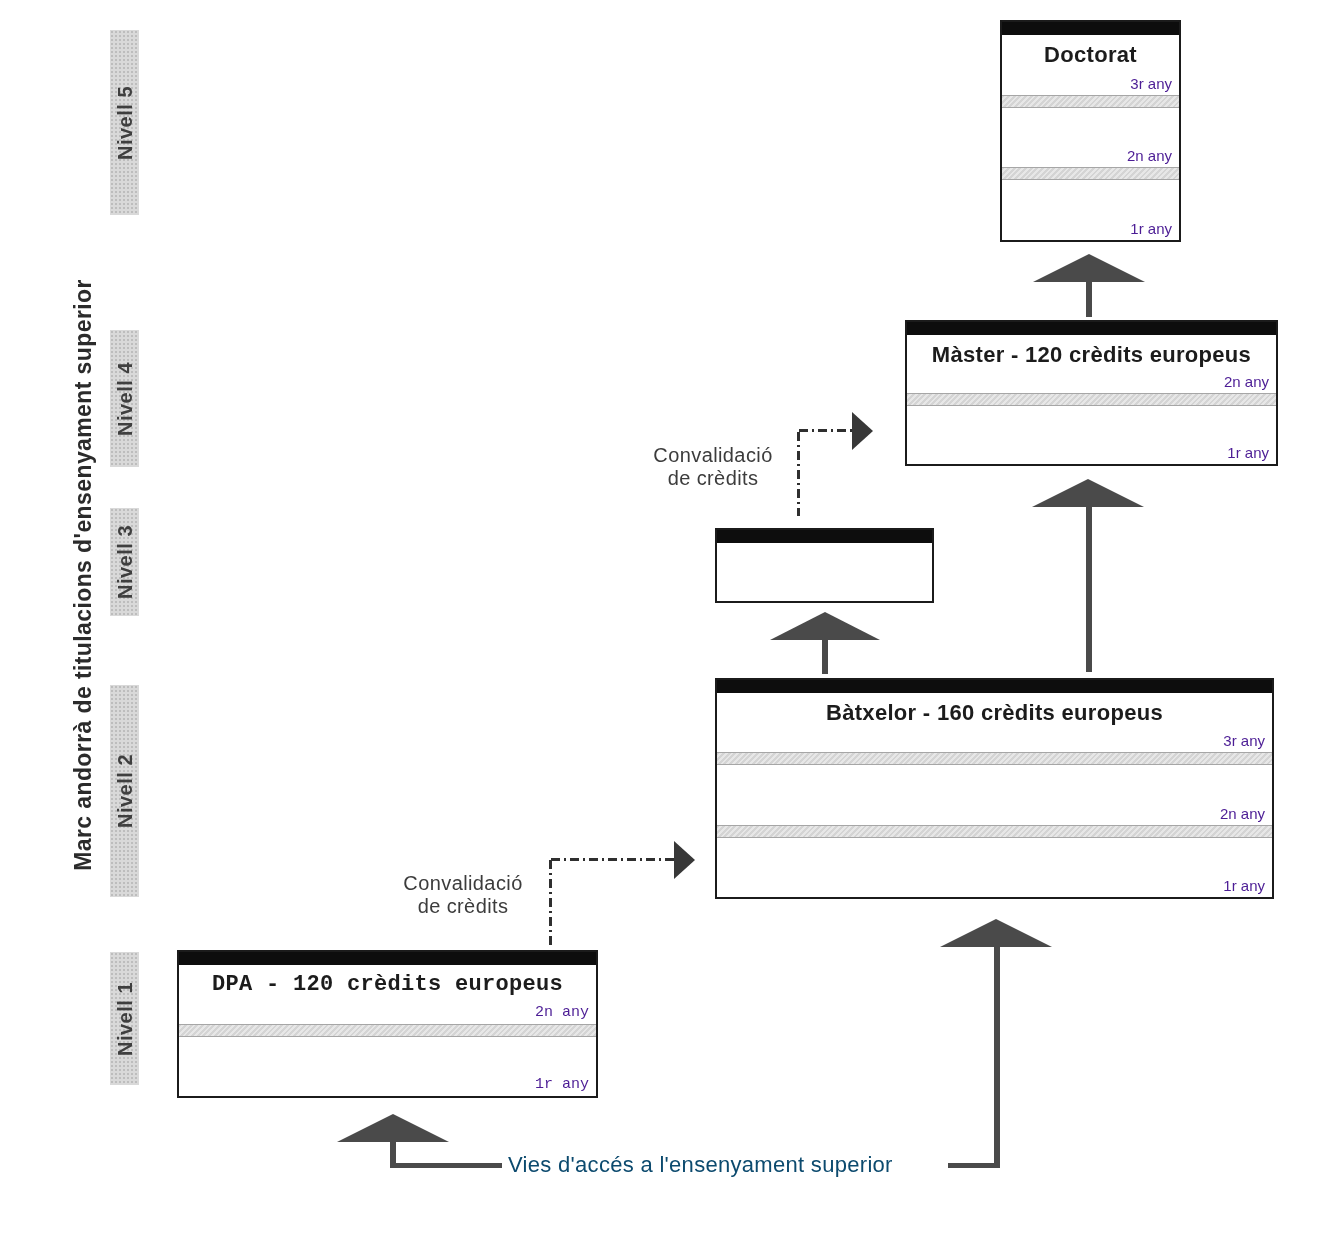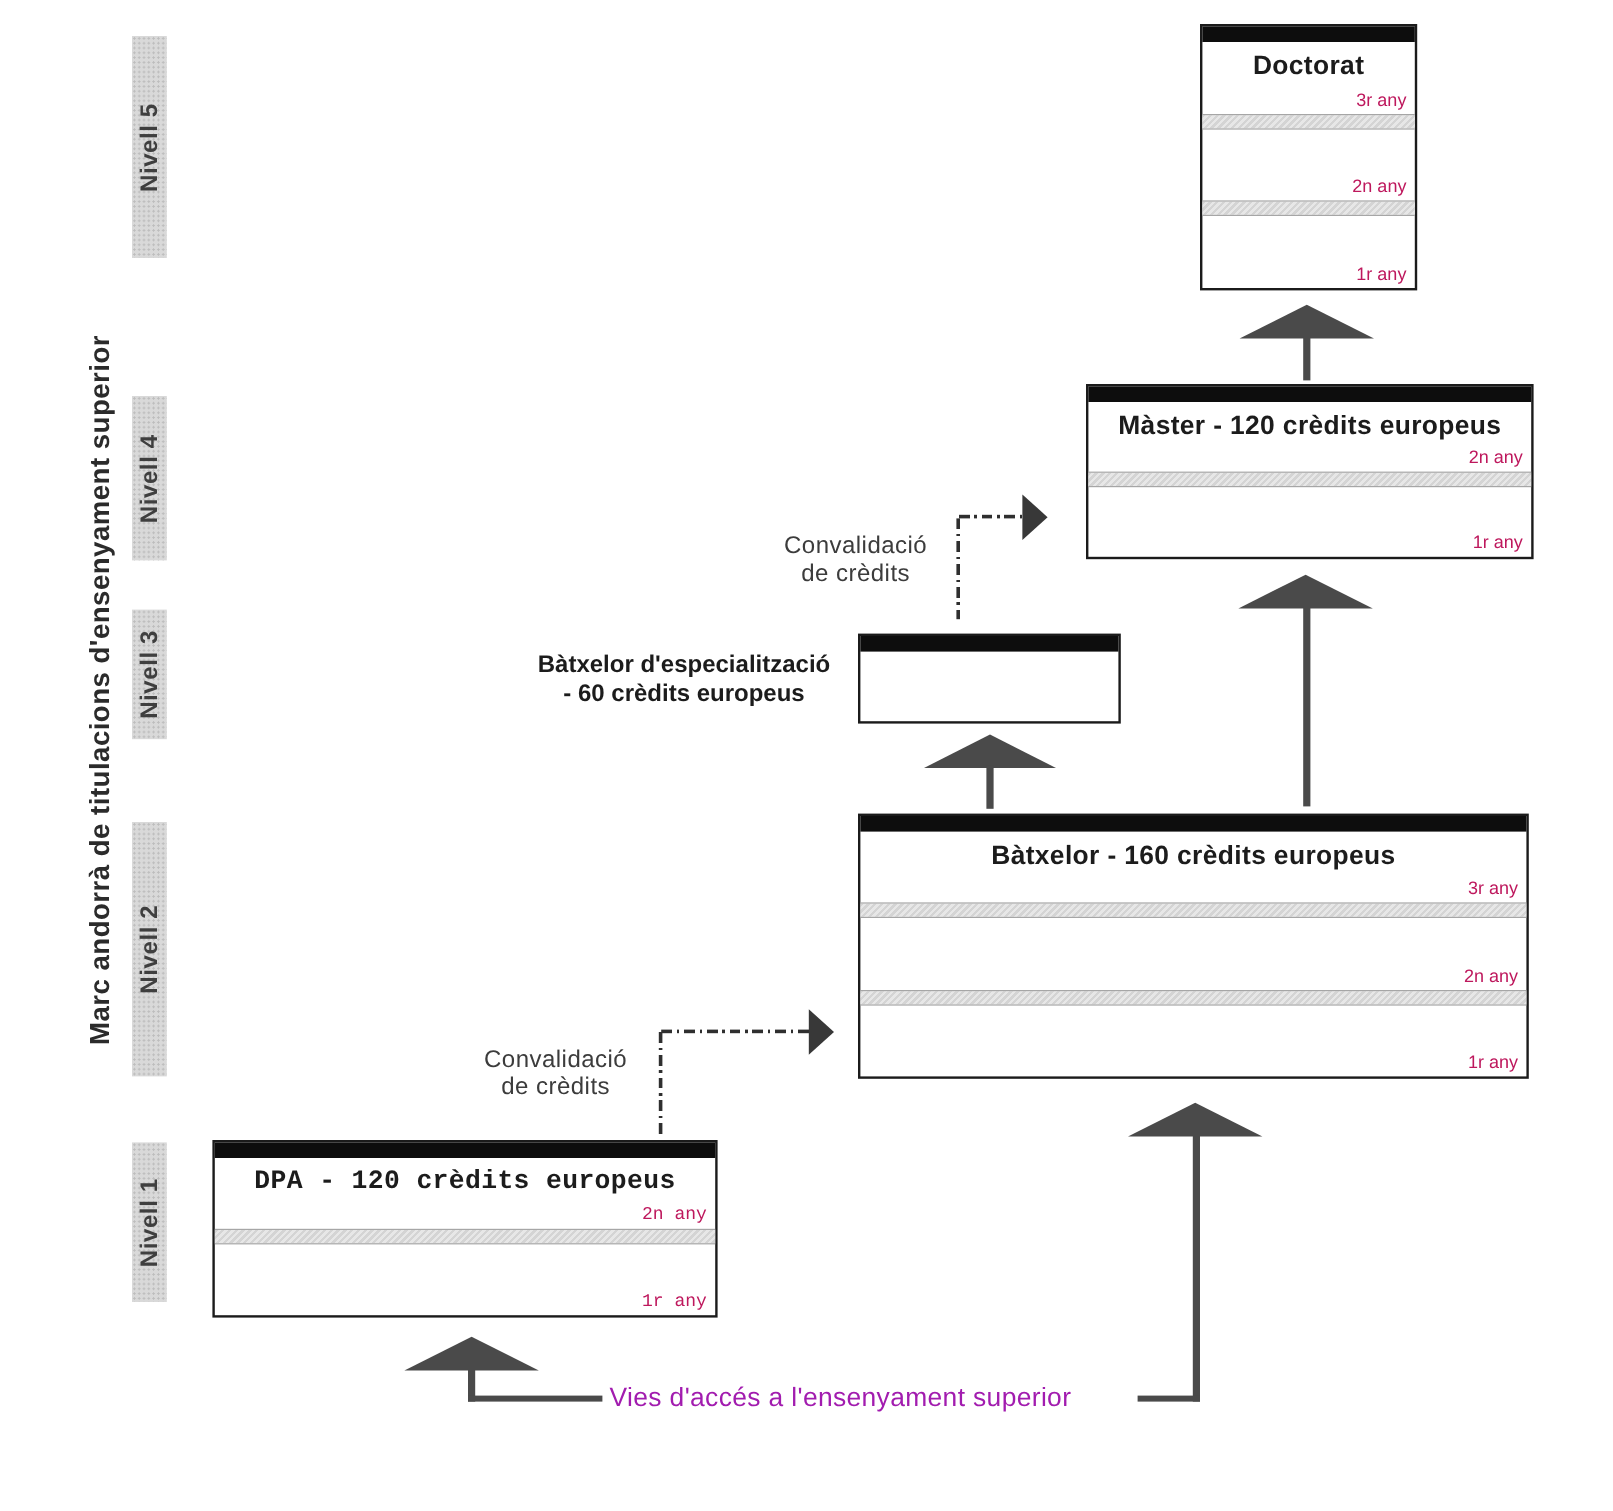--- a/index.html
+++ b/index.html
@@ -19,42 +19,42 @@
   
   .degree-box{position:absolute;box-sizing:border-box;border:2px solid #1b1b1b;background:#ffffff;}
   .box-topbar{height:13px;background:#0d0d0d;}
   .box-body{display:flex;flex-direction:column;position:absolute;top:13px;bottom:0;left:0;right:0;}
   .box-row{flex:1 1 0;position:relative;}
   .row-sep{height:13px;flex:0 0 13px;box-sizing:border-box;
     background-image:repeating-linear-gradient(135deg,#d4d4d4 0 2px,#e7e7e7 2px 4px);
     border-top:1px solid #a6a6a6;border-bottom:1px solid #a6a6a6;}
   .box-title{position:absolute;top:7px;left:0;right:0;text-align:center;
     font-weight:700;font-size:22px;letter-spacing:0.3px;color:#1c1c1c;white-space:nowrap;}
-  .year-label{position:absolute;right:7px;bottom:3px;font-size:15px;color:#be185d;}
+  .year-label{position:absolute;right:7px;bottom:3px;font-size:15px;color:#4c1d95;}
   
   .tri-up{position:absolute;width:0;height:0;border-left:56px solid transparent;
           border-right:56px solid transparent;border-bottom:28px solid #4a4a4a;}
   .tri-up.narrow{border-left-width:55px;border-right-width:55px;}
   .stem-v{position:absolute;width:6px;background:#4a4a4a;}
   .line-h{position:absolute;height:5px;background:#4a4a4a;}
   
   .dd-v{position:absolute;width:3px;
     background-image:repeating-linear-gradient(to bottom,#2f2f2f 0 9px,rgba(0,0,0,0) 9px 13px,#2f2f2f 13px 15px,rgba(0,0,0,0) 15px 19px);}
   .dd-h{position:absolute;height:3px;
     background-image:repeating-linear-gradient(to right,#2f2f2f 0 9px,rgba(0,0,0,0) 9px 13px,#2f2f2f 13px 15px,rgba(0,0,0,0) 15px 19px);}
   .dd-head{position:absolute;width:0;height:0;border-top:19px solid transparent;
            border-bottom:19px solid transparent;border-left:21px solid #383838;}
   
   .conv-label{position:absolute;width:172px;text-align:center;font-size:20px;line-height:23px;
               color:#3c3c3c;letter-spacing:0.4px;}
   .conv-label span{display:block;}
   .besp-label{position:absolute;left:424px;top:542px;width:292px;text-align:center;
               font-weight:700;font-size:20px;line-height:24px;color:#1c1c1c;}
   .besp-label span{display:block;white-space:nowrap;}
-  .access-label{position:absolute;left:508px;top:1152px;font-size:22px;color:#a21caf;
+  .access-label{position:absolute;left:508px;top:1152px;font-size:22px;color:#0c4a6e;
                 letter-spacing:0.3px;white-space:nowrap;}
 </style>
 </head>
 <body>
 
 <div class="canvas">
 
   <div class="v-wrap" style="left:64px;top:330px;width:38px;height:490px;">
     <span class="v-text axis-title-text">Marc andorrà de titulacions d'ensenyament superior</span>
   </div>
@@ -102,24 +102,20 @@
       </div>
       <div class="row-sep"></div>
       <div class="box-row">
         <span class="year-label">1r any</span>
       </div>
     </div>
   </div>
 
   <div class="degree-box" style="left:715px;top:528px;width:219px;height:75px;">
     <div class="box-topbar"></div>
-  </div>
-  <div class="besp-label">
-    <span>Bàtxelor d'especialització</span>
-    <span>- 60 crèdits europeus</span>
   </div>
 
   <div class="degree-box" style="left:715px;top:678px;width:559px;height:221px;">
     <div class="box-topbar"></div>
     <div class="box-body">
       <div class="box-row">
         <span class="box-title">Bàtxelor - 160 crèdits europeus</span>
         <span class="year-label">3r any</span>
       </div>
       <div class="row-sep"></div>

